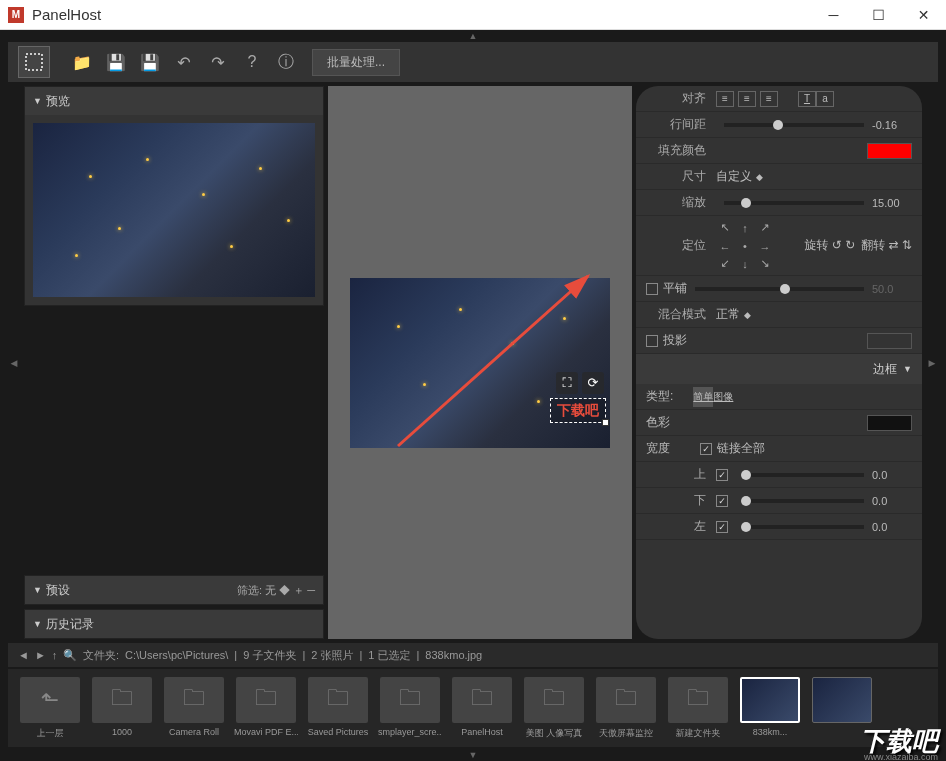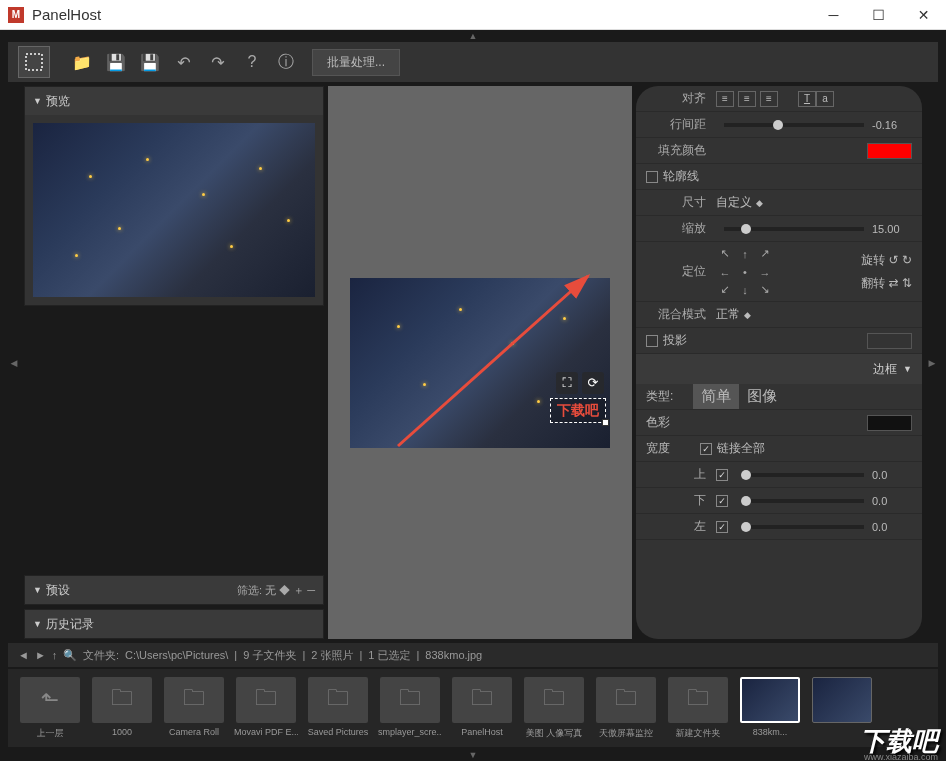--- a/index.html
+++ b/index.html
@@ -54,21 +54,21 @@
 .align-btns { display: flex; gap: 4px; }
 .align-btn { width: 18px; height: 16px; border: 1px solid #666; display: flex; align-items: center; justify-content: center; font-size: 10px; }
 .slider-track { flex: 1; height: 4px; background: #222; position: relative; margin: 0 8px; }
 .slider-thumb { position: absolute; width: 10px; height: 10px; background: #ccc; border-radius: 50%; top: -3px; }
 .color-swatch { width: 45px; height: 16px; border: 1px solid #555; }
 .checkbox { width: 12px; height: 12px; border: 1px solid #888; margin-right: 5px; display: inline-flex; align-items: center; justify-content: center; font-size: 9px; color: #ddd; }
 .section-label { text-align: center; color: #aaa; font-size: 12px; padding: 4px; }
 .section-header-right { height: 30px; background: #3a3a3a; display: flex; align-items: center; justify-content: flex-end; padding: 0 10px; color: #ccc; }
 .arrow-grid { display: grid; grid-template-columns: repeat(3, 18px); gap: 2px; }
 .arrow-cell { width: 18px; height: 16px; display: flex; align-items: center; justify-content: center; color: #aaa; font-size: 11px; }
-.tab-btn { padding: 3px 8px; font-size: 15px; color: #bbb; }
+.tab-btn { padding: 3px 0; font-size: 10px; color: #bbb; text-decoration: underline; }
 .tab-btn.active { background: #555; }
 
 
 .statusbar { height: 24px; background: #2a2a2a; display: flex; align-items: center; padding: 0 10px; color: #999; font-size: 11px; gap: 6px; margin: 0 8px; }
 
 
 .thumbstrip { height: 78px; background: #262626; display: flex; padding: 4px 8px; gap: 4px; margin: 2px 8px; }
 .thumb { width: 68px; display: flex; flex-direction: column; align-items: center; }
 .thumb-img { width: 60px; height: 46px; background: #444; border-radius: 2px; margin-top: 4px; display: flex; align-items: center; justify-content: center; color: #888; font-size: 22px; }
 .thumb-img.photo { background: linear-gradient(135deg, #1a2440, #3a4a6a); border: 1px solid #666; }
@@ -191,24 +191,20 @@
         <div class="prop-label">行间距</div>
         <div class="slider-track">
             <div class="slider-thumb" style="left:35%"></div>
           </div>
         <div class="prop-value-num">-0.16</div>
       </div>
       <div class="prop-row">
         <div class="prop-label">填充颜色</div>
         <div style="flex:1"></div>
         <div class="color-swatch" style="background:#ff0000"></div>
-      </div>
-      <div class="prop-row">
-        <span class="checkbox"></span>
-        <span>轮廓线</span>
       </div>
       <div class="prop-row">
         <div class="prop-label">尺寸</div>
         <span>自定义</span>
           <span style="margin-left:4px;font-size:9px">◆</span>
       </div>
       <div class="prop-row">
         <div class="prop-label">缩放</div>
         <div class="slider-track">
             <div class="slider-thumb" style="left:12%"></div>
@@ -222,24 +218,32 @@
             <div class="arrow-cell">↑</div>
             <div class="arrow-cell">↗</div>
           <div class="arrow-cell">←</div>
             <div class="arrow-cell">•</div>
             <div class="arrow-cell">→</div>
           <div class="arrow-cell">↙</div>
             <div class="arrow-cell">↓</div>
             <div class="arrow-cell">↘</div>
         </div>
         <div style="flex:1"></div>
-        <div style="display:flex;flex-direction:column;gap:6px;align-items:flex-end">
+        <div style="display:flex;flex-direction:row;gap:6px;align-items:flex-end">
           <div><span>旋转</span> <span>↺</span> <span>↻</span></div>
           <div><span>翻转</span> <span>⇄</span> <span>⇅</span></div>
         </div>
+      </div>
+      <div class="prop-row">
+        <span class="checkbox"></span>
+        <span>平铺</span>
+        <div class="slider-track">
+            <div class="slider-thumb" style="left:50%"></div>
+          </div>
+        <div class="prop-value-num" style="color:#666">50.0</div>
       </div>
       <div class="prop-row">
         <div class="prop-label">混合模式</div>
         <span>正常</span>
           <span style="margin-left:4px;font-size:9px">◆</span>
       </div>
       <div class="prop-row">
         <span class="checkbox"></span>
         <span>投影</span>
         <div style="flex:1"></div>

